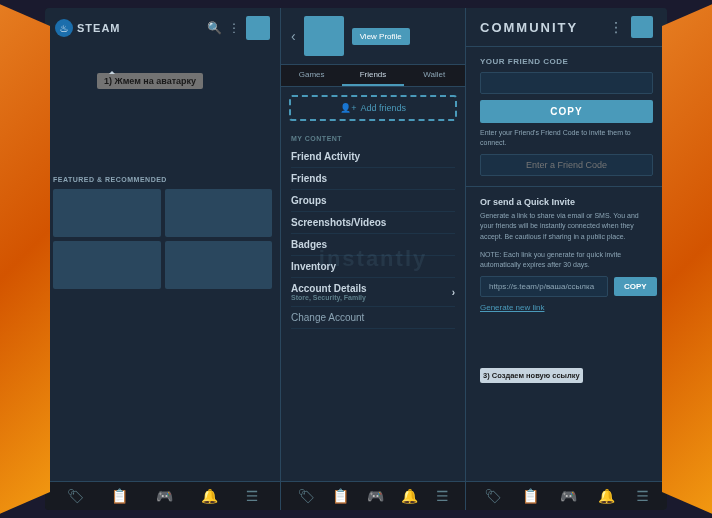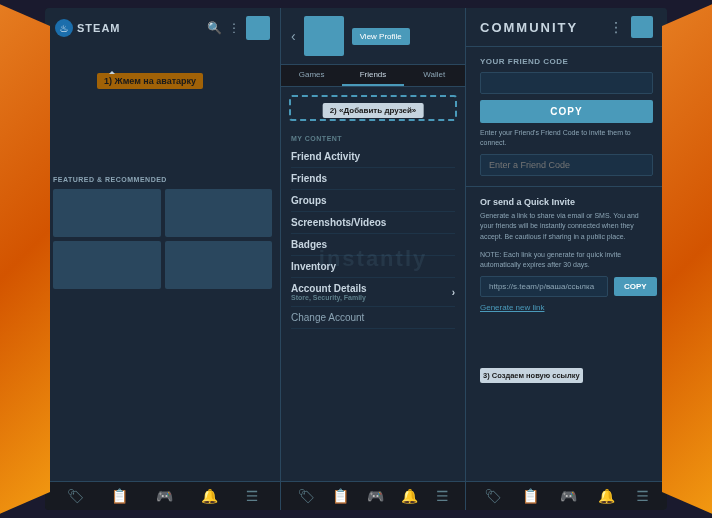--- a/index.html
+++ b/index.html
@@ -126,21 +126,21 @@
       letter-spacing: 0.5px;
       cursor: pointer;
       padding: 2px 0;
       text-transform: uppercase;
     }
 
     .tooltip-box {
       position: absolute;
       top: 65px;
       left: 52px;
-      background: #a16207;
+      background: #737373;
       color: #1a1a1a;
       font-size: 9px;
       padding: 3px 7px;
       border-radius: 2px;
       white-space: nowrap;
       z-index: 20;
       font-weight: bold;
     }
 
     .tooltip-box::before {
@@ -445,25 +445,26 @@
       font-size: 7px;
       line-height: 1.4;
       margin-top: 5px;
     }
 
     .enter-code-input {
       width: 100%;
       background: #1a3045;
       border: 1px solid #2a475e;
       color: #5c7e8a;
-      padding: 5px 8px;
+      padding: 5px 16px;
       font-size: 9px;
       border-radius: 2px;
       margin-top: 6px;
       outline: none;
+      text-align: center;
     }
 
     .quick-invite-section {
       padding: 10px 14px;
       flex: 1;
       position: relative;
     }
 
     .quick-invite-title {
       color: #c7d5e0;
@@ -632,21 +633,20 @@
       <span class="middle-tab">Games</span>
       <span class="middle-tab active">Friends</span>
       <span class="middle-tab">Wallet</span>
     </div>
 
     <button class="add-friends-btn">
       <span>👤+</span>
       <span>Add friends</span>
     </button>
 
-    <div class="tooltip-add-friends">2) «Добавить друзей»</div>
 
     <div class="my-content-section">
       <div class="my-content-label">MY CONTENT</div>
 
       <div class="content-item">Friend Activity</div>
       <div class="content-item">Friends</div>
       <div class="content-item">Groups</div>
       <div class="content-item">Screenshots/Videos</div>
       <div class="content-item">Badges</div>
       <div class="content-item">Inventory</div>

